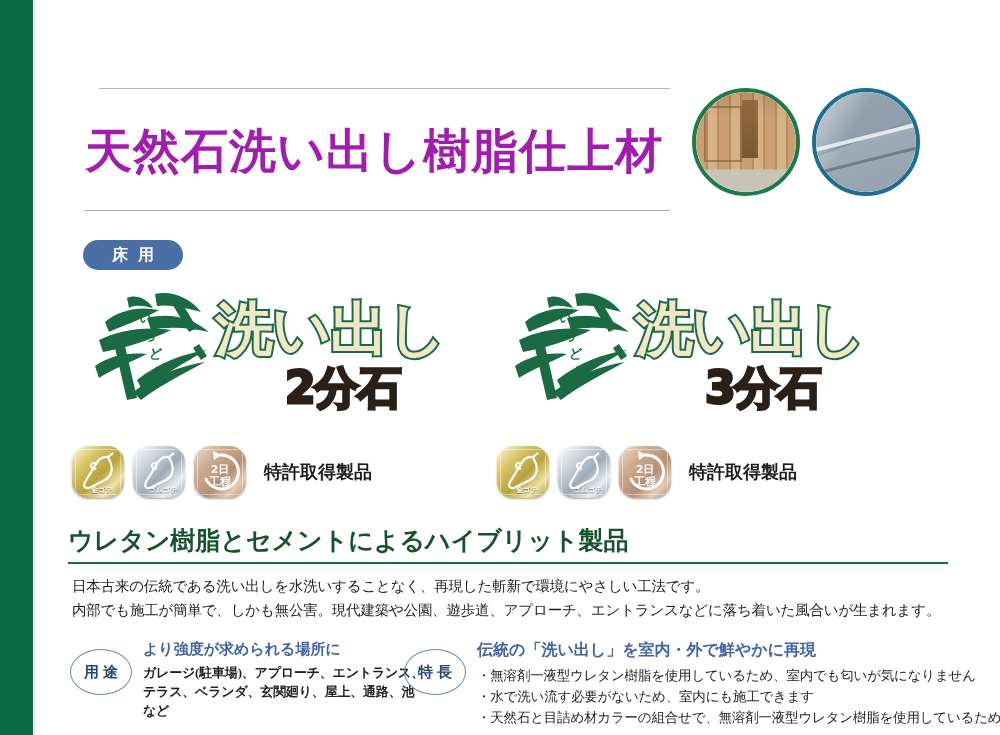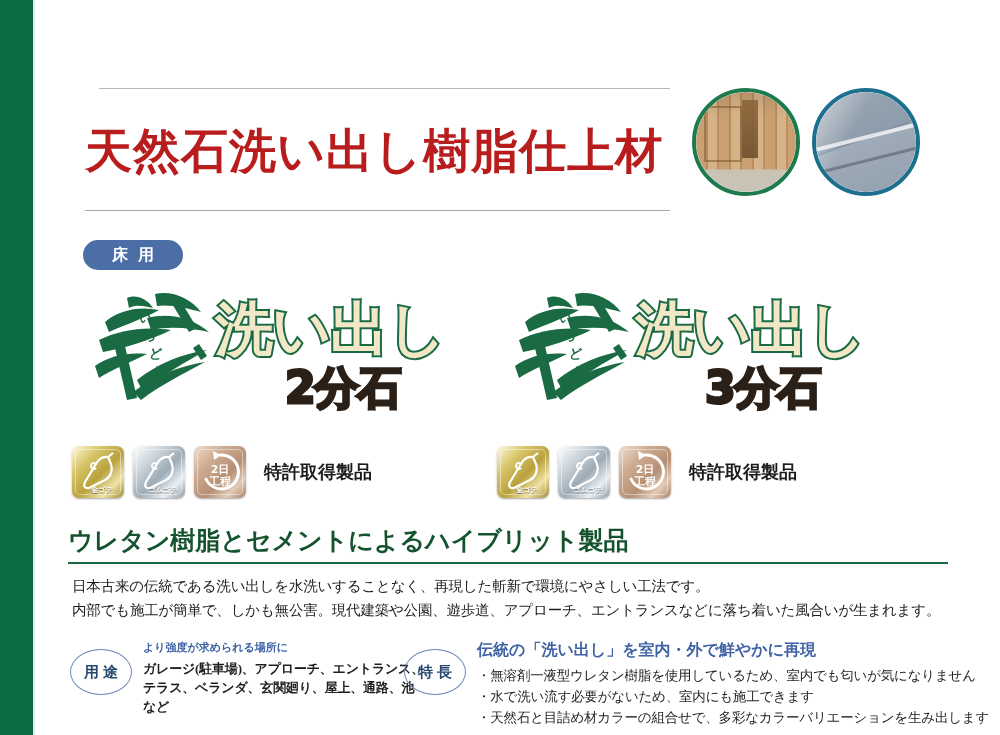--- a/index.html
+++ b/index.html
@@ -20,21 +20,21 @@
   .eyebrow-row{position:absolute;left:85px;top:88px;display:flex;align-items:center;width:585px;}
   .eyebrow{
     font-size:20px;font-weight:bold;color:#1a1a1a;letter-spacing:.5px;
     white-space:nowrap;font-family:"DejaVu Sans","Liberation Sans",sans-serif;
   }
   .eyebrow-rule{flex:1;height:1px;background:#b6b6b6;margin-left:14px;}
 
   .main-title{
     position:absolute;left:85px;top:126px;width:600px;
     font-family:"Liberation Serif","DejaVu Serif",serif;
-    font-weight:bold;font-size:47px;line-height:1.08;color:#b91c1c;
+    font-weight:bold;font-size:47px;line-height:1.08;color:#a21caf;
     letter-spacing:1px;white-space:nowrap;
   }
   .title-rule{position:absolute;left:85px;top:210px;width:585px;height:1px;background:#a9a9a9;}
 
   
   .photo{position:absolute;border-radius:50%;overflow:hidden;}
   .photo-a{left:692px;top:88px;width:100px;height:100px;border:4px solid #1d7a4d;}
   .photo-b{left:812px;top:88px;width:100px;height:100px;border:4px solid #1d6f8e;}
   .ph-in{position:absolute;inset:0;border-radius:50%;}
   
@@ -107,21 +107,21 @@
     -webkit-text-stroke:3px #2b2017;
     paint-order:stroke fill;
     white-space:nowrap;
   }
 
   
   .badges{position:absolute;top:443px;height:58px;display:flex;align-items:center;}
   .badges-a{left:72px;}
   .badges-b{left:497px;}
   .badge{
-    width:52px;height:52px;border-radius:7px;margin-right:9px;position:relative;
+    width:52px;height:52px;border-radius:16px;margin-right:9px;position:relative;
     box-shadow:0 1px 2px rgba(0,0,0,.35);overflow:hidden;flex:none;
   }
   .badge .bi{position:absolute;inset:0;}
   .badge .blabel{
     position:absolute;left:8px;right:0;bottom:3px;text-align:center;
     font-size:7px;font-weight:bold;color:#fff;letter-spacing:0;
     font-family:"DejaVu Sans","Liberation Sans",sans-serif;
     text-shadow:0 1px 1px rgba(0,0,0,.5);
   }
   .b-gold{background:linear-gradient(135deg,#fffbe2 0%,#d9c66a 28%,#b9a23d 55%,#efe3a6 78%,#9d8a30 100%);}
@@ -156,21 +156,21 @@
 
   .ellipse{
     flex:none;width:60px;height:44px;border-radius:50%;border:1.5px solid #6b86b8;
     display:flex;align-items:center;justify-content:center;margin-top:9px;margin-right:11px;
     font-family:"Liberation Serif","DejaVu Serif",serif;
     font-weight:bold;font-size:15px;color:#26476f;letter-spacing:4px;text-indent:4px;
   }
   .info-body{flex:1;min-width:0;}
   .info-head{
     font-family:"DejaVu Sans","Liberation Sans",sans-serif;
-    font-weight:bold;font-size:11px;color:#3f63a4;margin:0 0 4px 0;white-space:nowrap;
+    font-weight:bold;font-size:15px;color:#3f63a4;margin:0 0 4px 0;white-space:nowrap;
   }
   .info-text{
     font-family:"Liberation Serif","DejaVu Serif",serif;
     font-weight:bold;font-size:13px;line-height:19px;color:#1f1f1f;letter-spacing:-.2px;
   }
   .info-text div{white-space:nowrap;}
   .info-b .info-head{font-size:16px;}
   .info-b .info-text{font-weight:normal;font-size:13.5px;line-height:21px;}
 </style>
 </head>
@@ -347,18 +347,18 @@
     </div>
   </div>
 
   <div class="infobox info-b">
     <div class="ellipse">特長</div>
     <div class="info-body">
       <div class="info-head">伝統の「洗い出し」を室内・外で鮮やかに再現</div>
       <div class="info-text">
         <div>・無溶剤一液型ウレタン樹脂を使用しているため、室内でも匂いが気になりません</div>
         <div>・水で洗い流す必要がないため、室内にも施工できます</div>
-        <div>・天然石と目詰め材カラーの組合せで、多彩なカラーバリエーションを生み出します</div>
+        <div>・天然石と目詰め材カラーの組合せで、無溶剤一液型ウレタン樹脂を使用しているため</div>
       </div>
     </div>
   </div>
 
 </div>
 
 </body></html>

